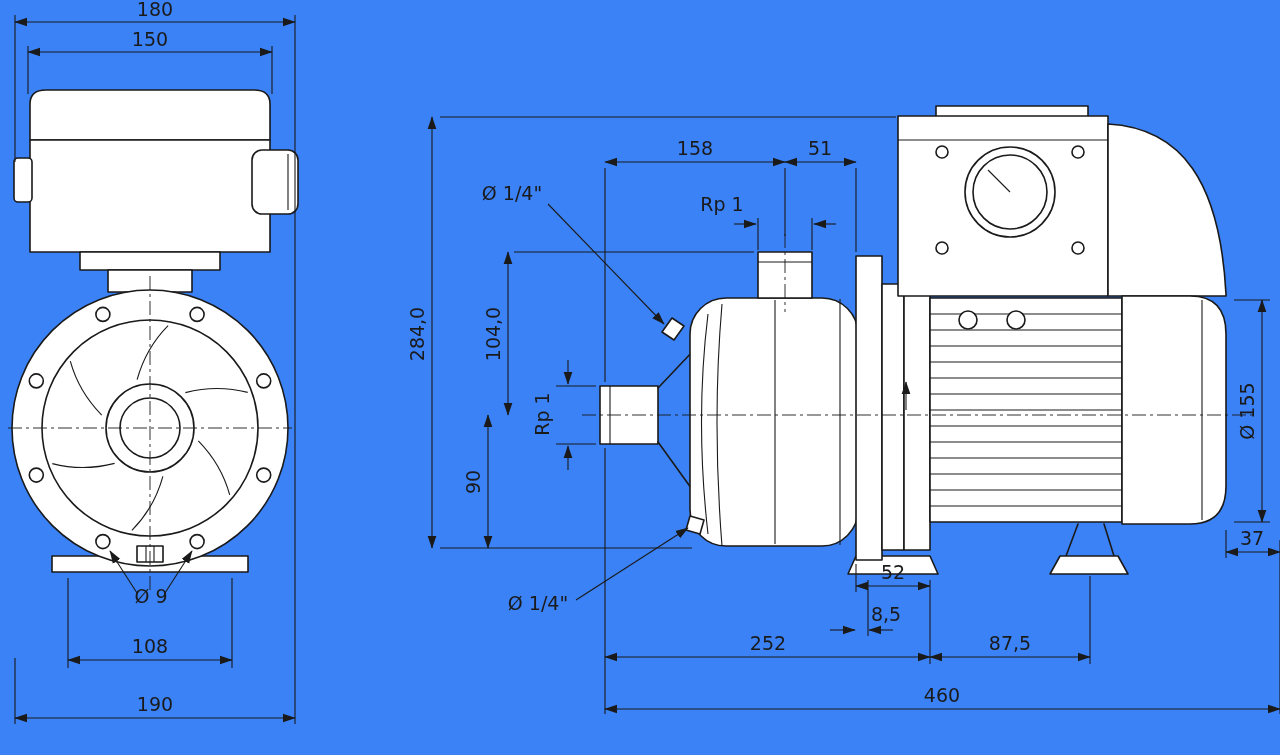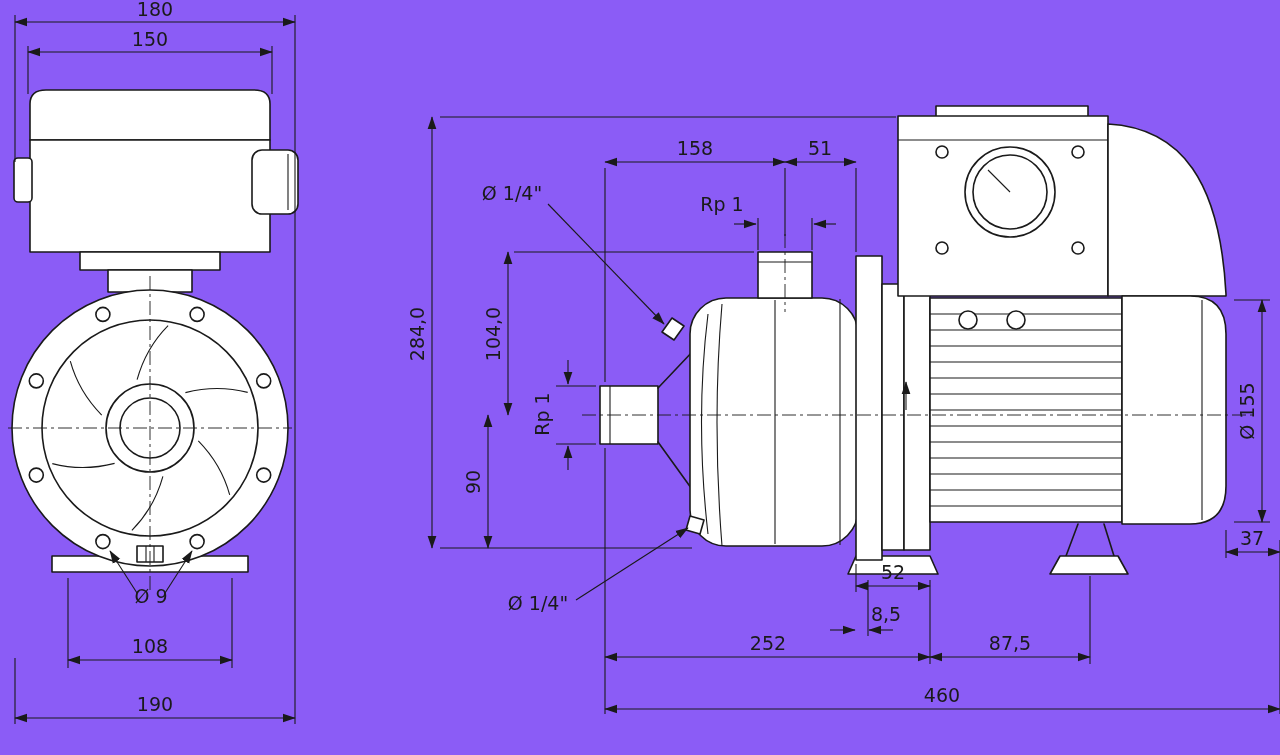--- a/index.html
+++ b/index.html
@@ -1,16 +1,16 @@
 <!DOCTYPE html>
 <html><head>
 <meta charset="utf-8">
 <style>
   html,body{margin:0;padding:0;background:#ffffff;}
-  .page{position:relative;width:1280px;height:755px;background:#8b5cf6;overflow:hidden;
+  .page{position:relative;width:1280px;height:755px;background:#3b82f6;overflow:hidden;
         font-family:"DejaVu Sans","Liberation Sans",sans-serif;}
   svg{position:absolute;top:0;left:0;}
   svg text{font-family:"DejaVu Sans","Liberation Sans",sans-serif;font-size:19px;fill:#1a1a1a;}
   .obj{stroke:#1a1a1a;stroke-width:1.6;fill:none;stroke-linejoin:round;stroke-linecap:round;}
   .objf{stroke:#1a1a1a;stroke-width:1.6;fill:#ffffff;stroke-linejoin:round;}
   .thin{stroke:#1a1a1a;stroke-width:1.1;fill:none;}
   .dim{stroke:#1a1a1a;stroke-width:1.1;fill:none;}
   .cl{stroke:#1a1a1a;stroke-width:0.9;fill:none;stroke-dasharray:14 4 3 4;}
 </style>
 </head>

